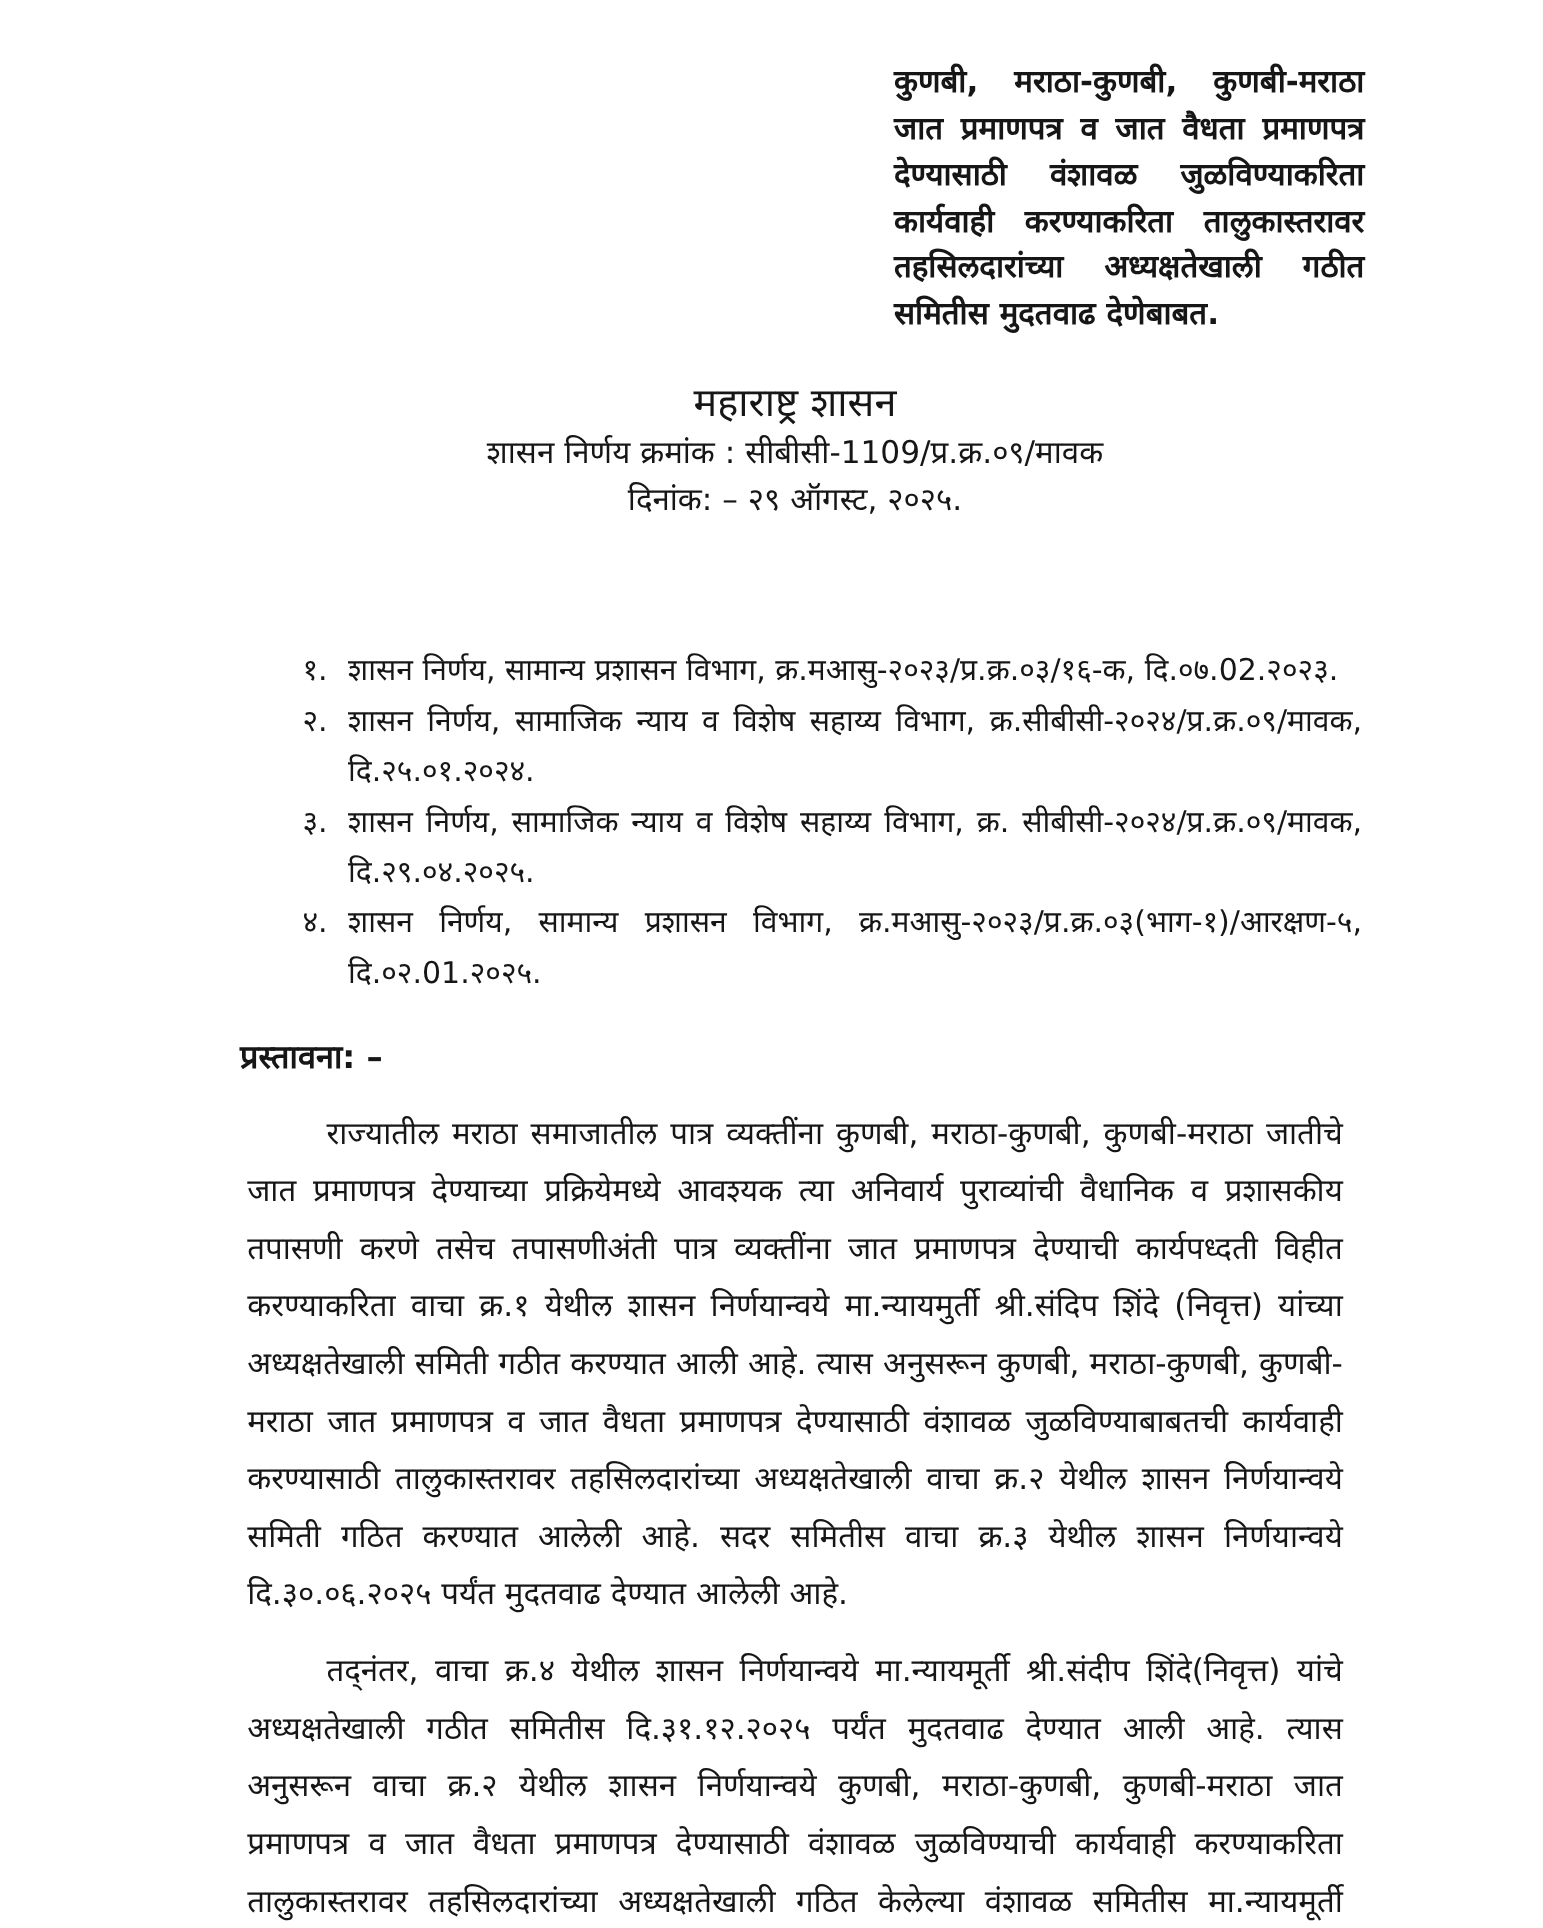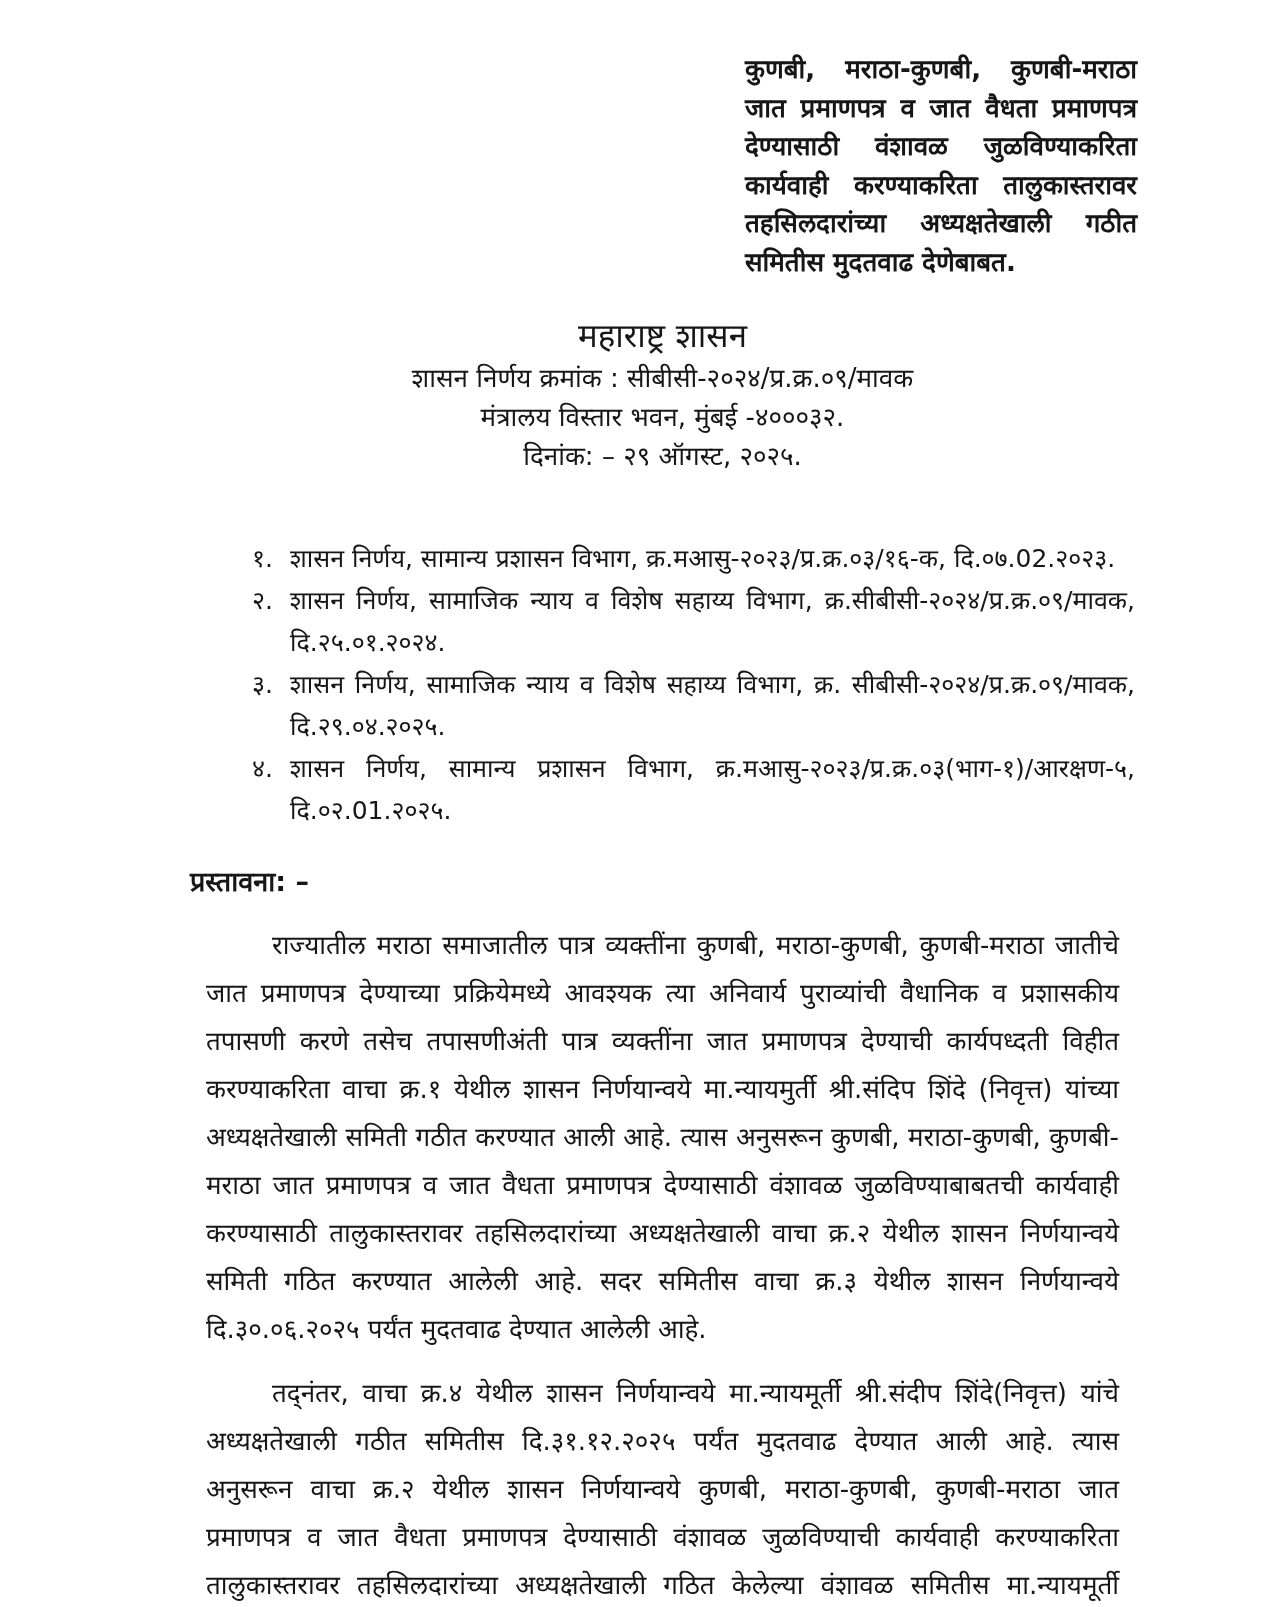--- a/index.html
+++ b/index.html
@@ -50,21 +50,21 @@
   }
   .read-label { font-size: 27px; font-weight: 700; line-height: 36px; }
   .read-list { margin-top: 8px; padding-left: 62px; }
   .read-item { display: flex; font-size: 25px; line-height: 42px; }
   .read-num  { flex: 0 0 38px; }
   .read-text { flex: 1 1 auto; text-align: justify; }
   
   .preamble-label {
     position: absolute;
     top: 864px;
-    left: 190px;
+    left: 200px;
     font-size: 27px;
     font-weight: 700;
     line-height: 36px;
   }
   .body-text {
     position: absolute;
     top: 905px;
     left: 190px;
     width: 945px;
     font-size: 26px;
@@ -75,22 +75,21 @@
 </style>
 </head>
 <body>
 
 <div class="page">
 
   <div class="subject">कुणबी, मराठा-कुणबी, कुणबी-मराठा जात प्रमाणपत्र व जात वैधता प्रमाणपत्र देण्यासाठी वंशावळ जुळविण्याकरिता कार्यवाही करण्याकरिता तालुकास्तरावर तहसिलदारांच्या अध्यक्षतेखाली गठीत समितीस मुदतवाढ देणेबाबत.</div>
 
   <div class="header">
     <div class="gov">महाराष्ट्र शासन</div>
-    <div class="gr">शासन निर्णय क्रमांक : सीबीसी-२०२४/प्र.क्र.०९/मावक</div>
-    <div class="addr">मंत्रालय विस्तार भवन, मुंबई -४०००३२.</div>
+    <div class="gr">शासन निर्णय क्रमांक : सीबीसी-1109/प्र.क्र.०९/मावक</div>
     <div class="date">दिनांक: – २९ ऑगस्ट, २०२५.</div>
   </div>
 
   <div class="read">
     <div class="read-list">
       <div class="read-item">
         <span class="read-num">१.</span>
         <span class="read-text">शासन निर्णय, सामान्य प्रशासन विभाग, क्र.मआसु-२०२३/प्र.क्र.०३/१६-क, दि.०७.02.२०२३.</span>
       </div>
       <div class="read-item">

